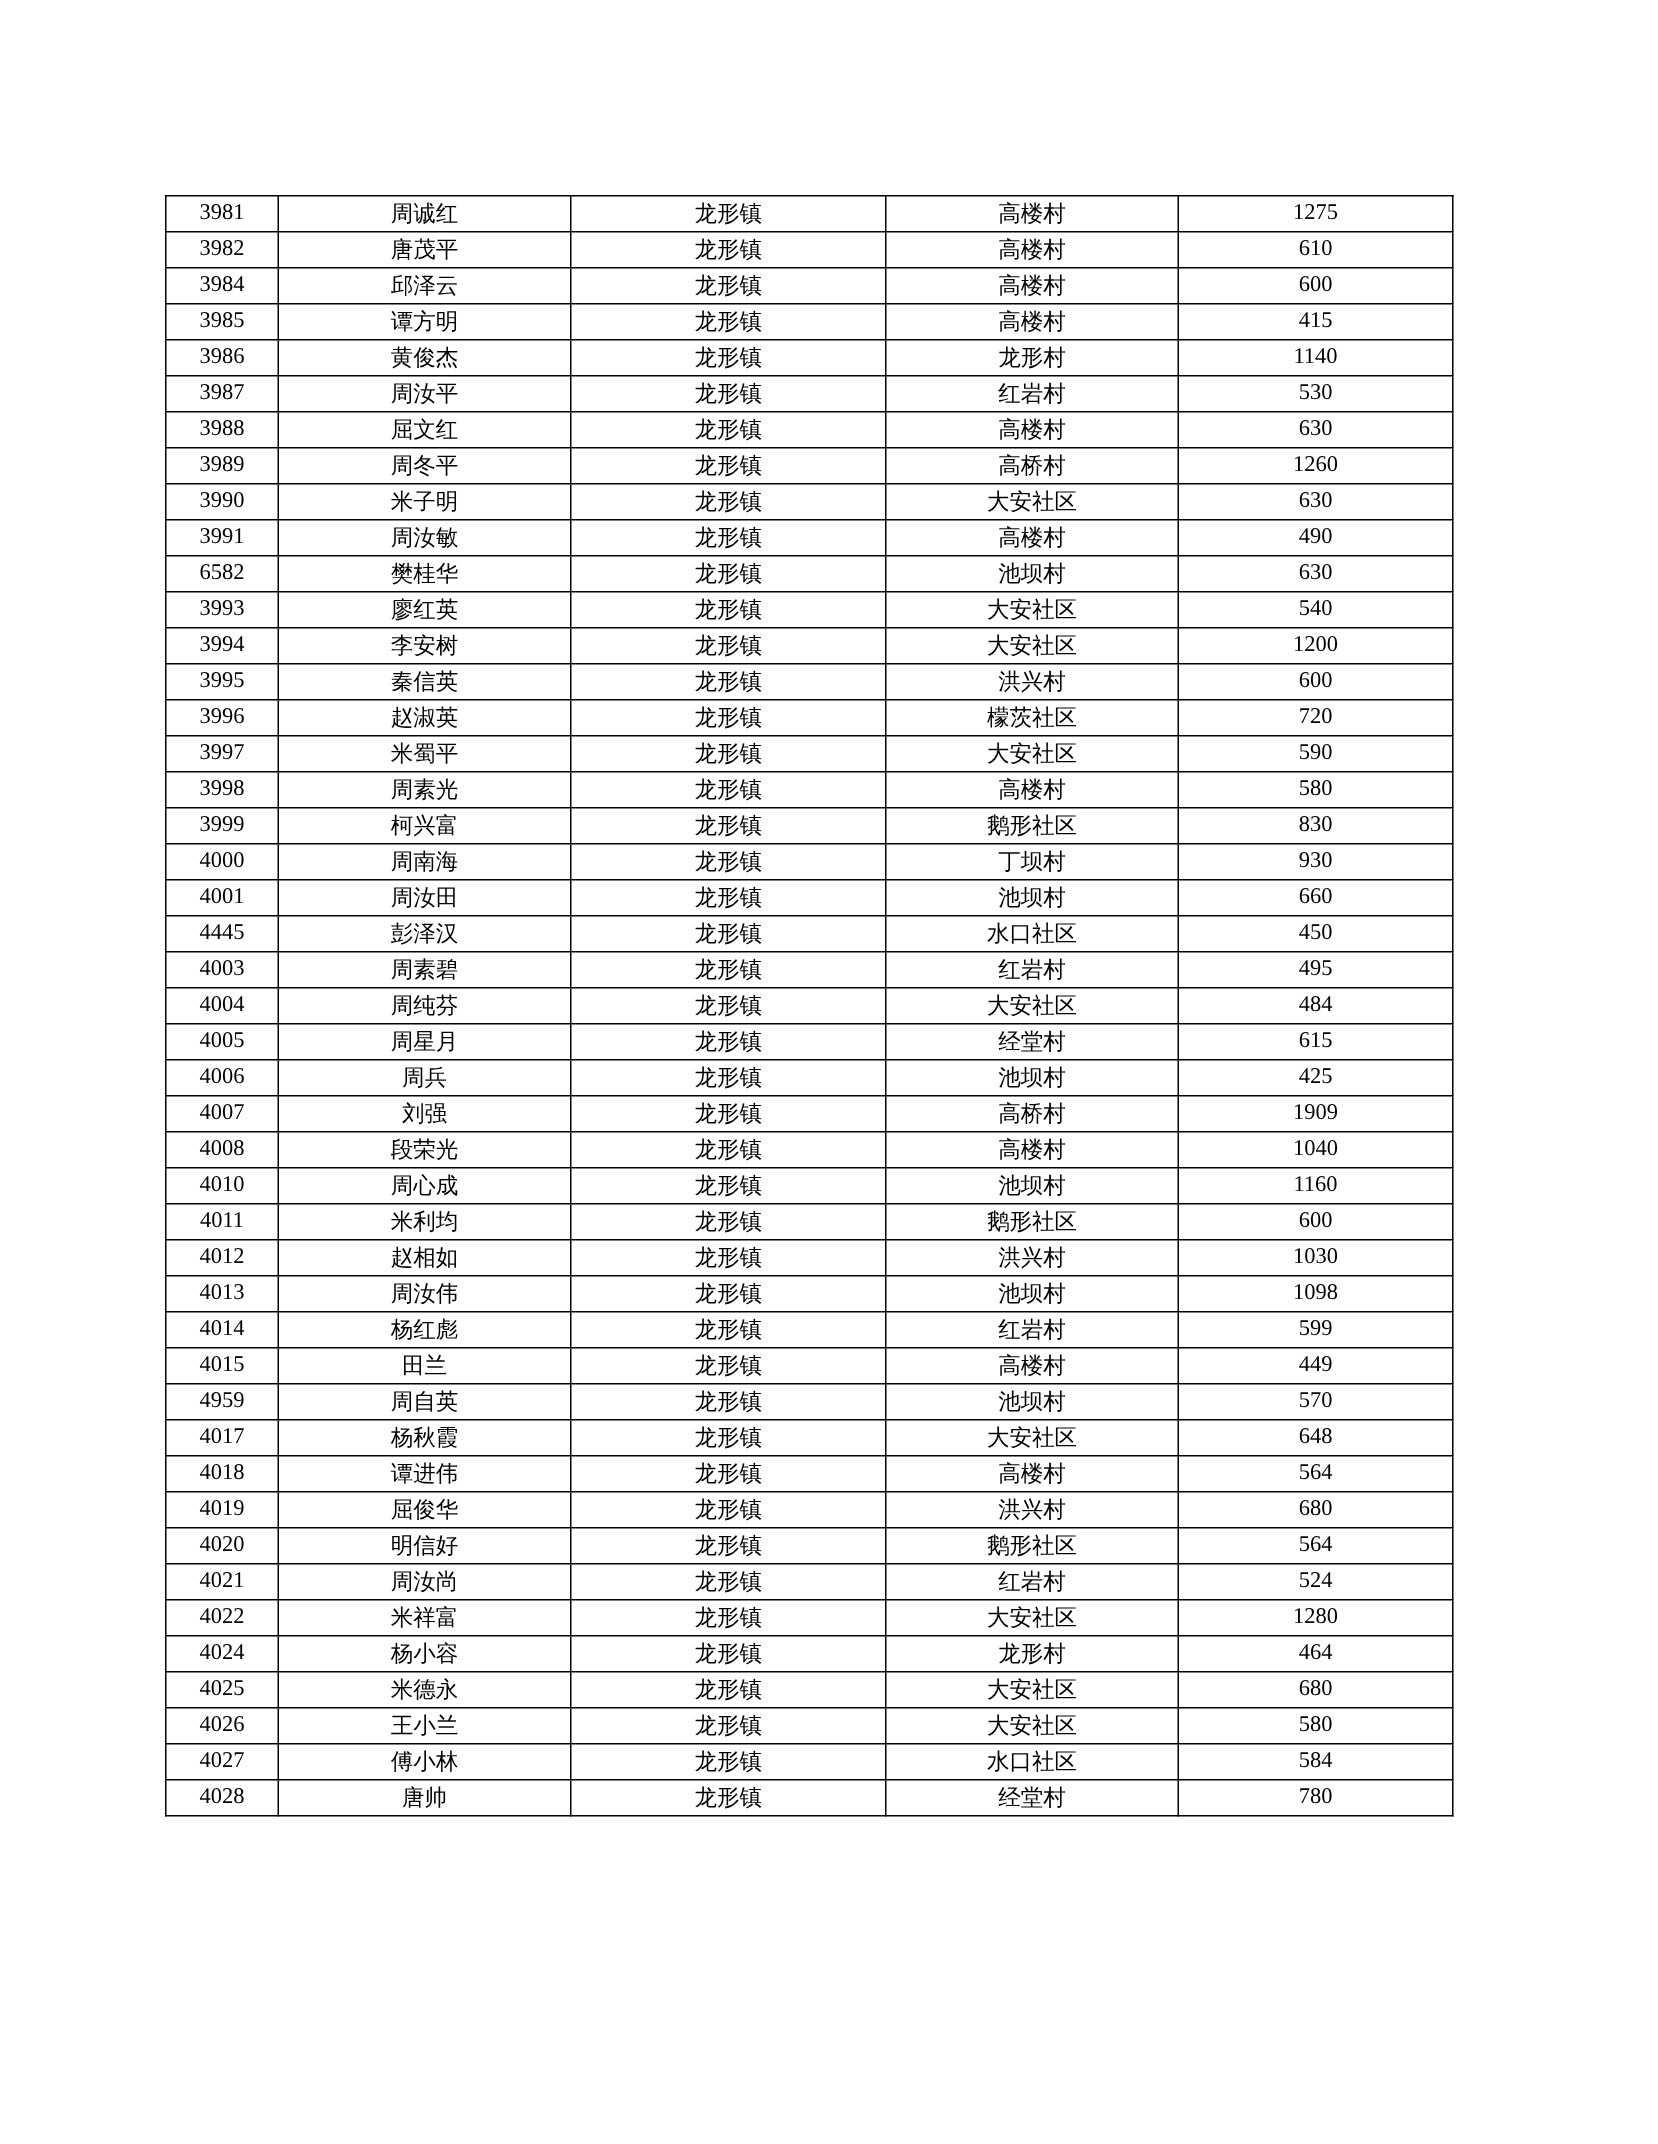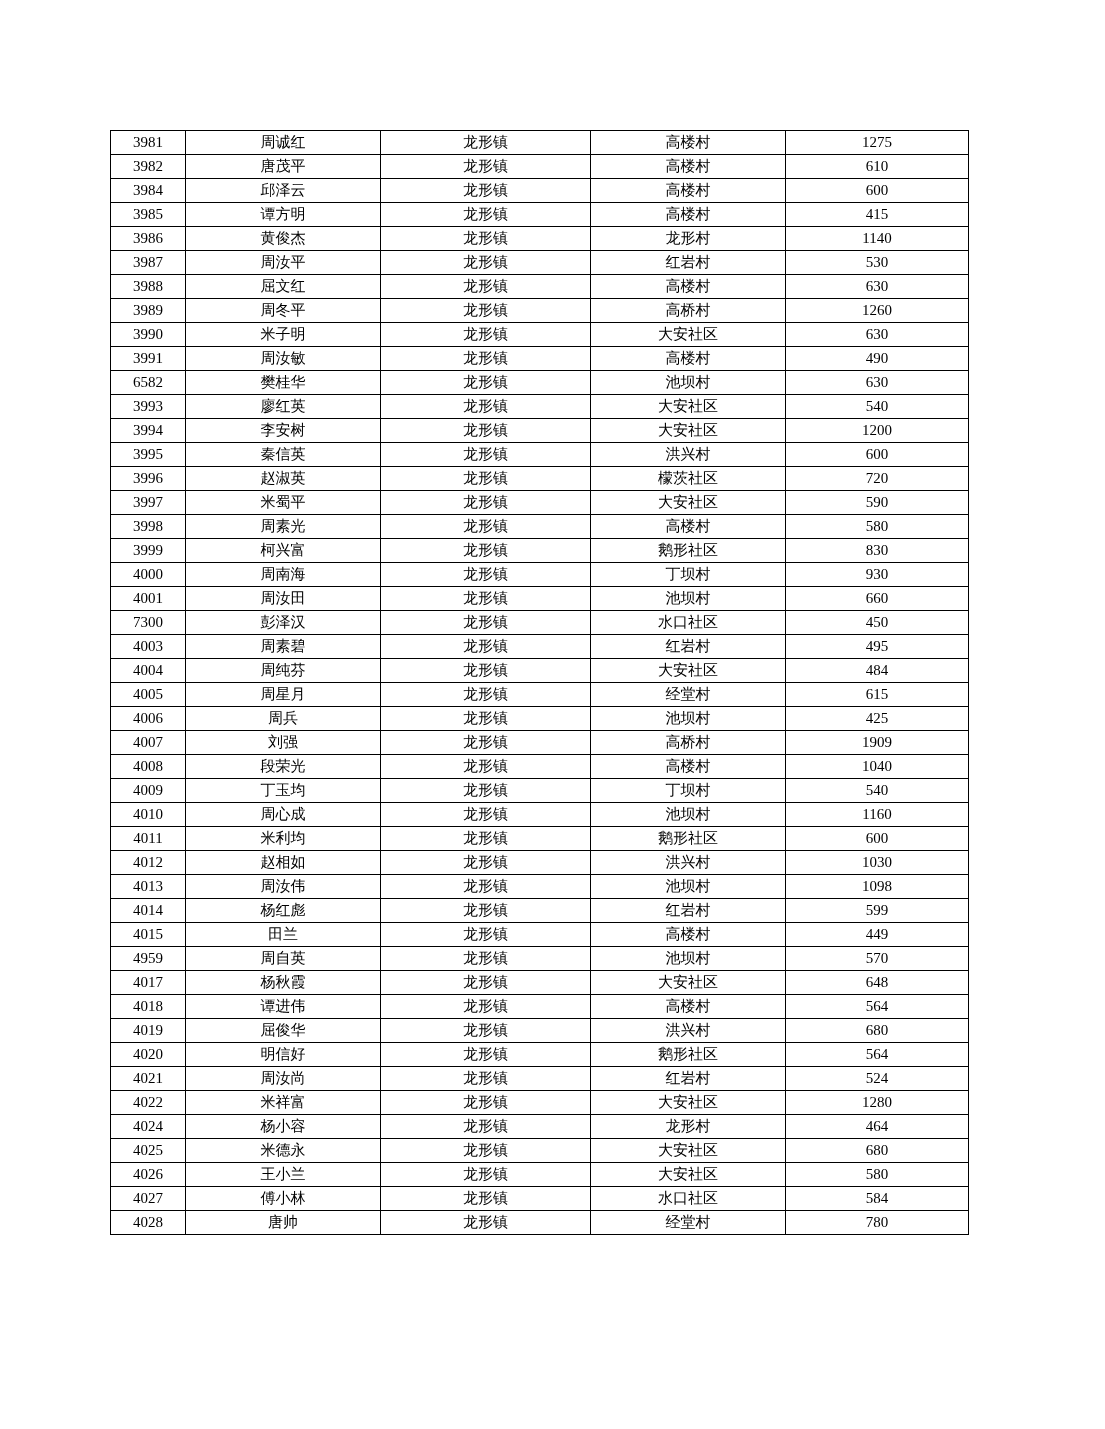--- a/index.html
+++ b/index.html
@@ -182,21 +182,21 @@
           <td>930</td>
         </tr>
         <tr>
           <td>4001</td>
           <td>周汝田</td>
           <td>龙形镇</td>
           <td>池坝村</td>
           <td>660</td>
         </tr>
         <tr>
-          <td>7300</td>
+          <td>4445</td>
           <td>彭泽汉</td>
           <td>龙形镇</td>
           <td>水口社区</td>
           <td>450</td>
         </tr>
         <tr>
           <td>4003</td>
           <td>周素碧</td>
           <td>龙形镇</td>
           <td>红岩村</td>
@@ -229,27 +229,20 @@
           <td>龙形镇</td>
           <td>高桥村</td>
           <td>1909</td>
         </tr>
         <tr>
           <td>4008</td>
           <td>段荣光</td>
           <td>龙形镇</td>
           <td>高楼村</td>
           <td>1040</td>
-        </tr>
-        <tr>
-          <td>4009</td>
-          <td>丁玉均</td>
-          <td>龙形镇</td>
-          <td>丁坝村</td>
-          <td>540</td>
         </tr>
         <tr>
           <td>4010</td>
           <td>周心成</td>
           <td>龙形镇</td>
           <td>池坝村</td>
           <td>1160</td>
         </tr>
         <tr>
           <td>4011</td>

